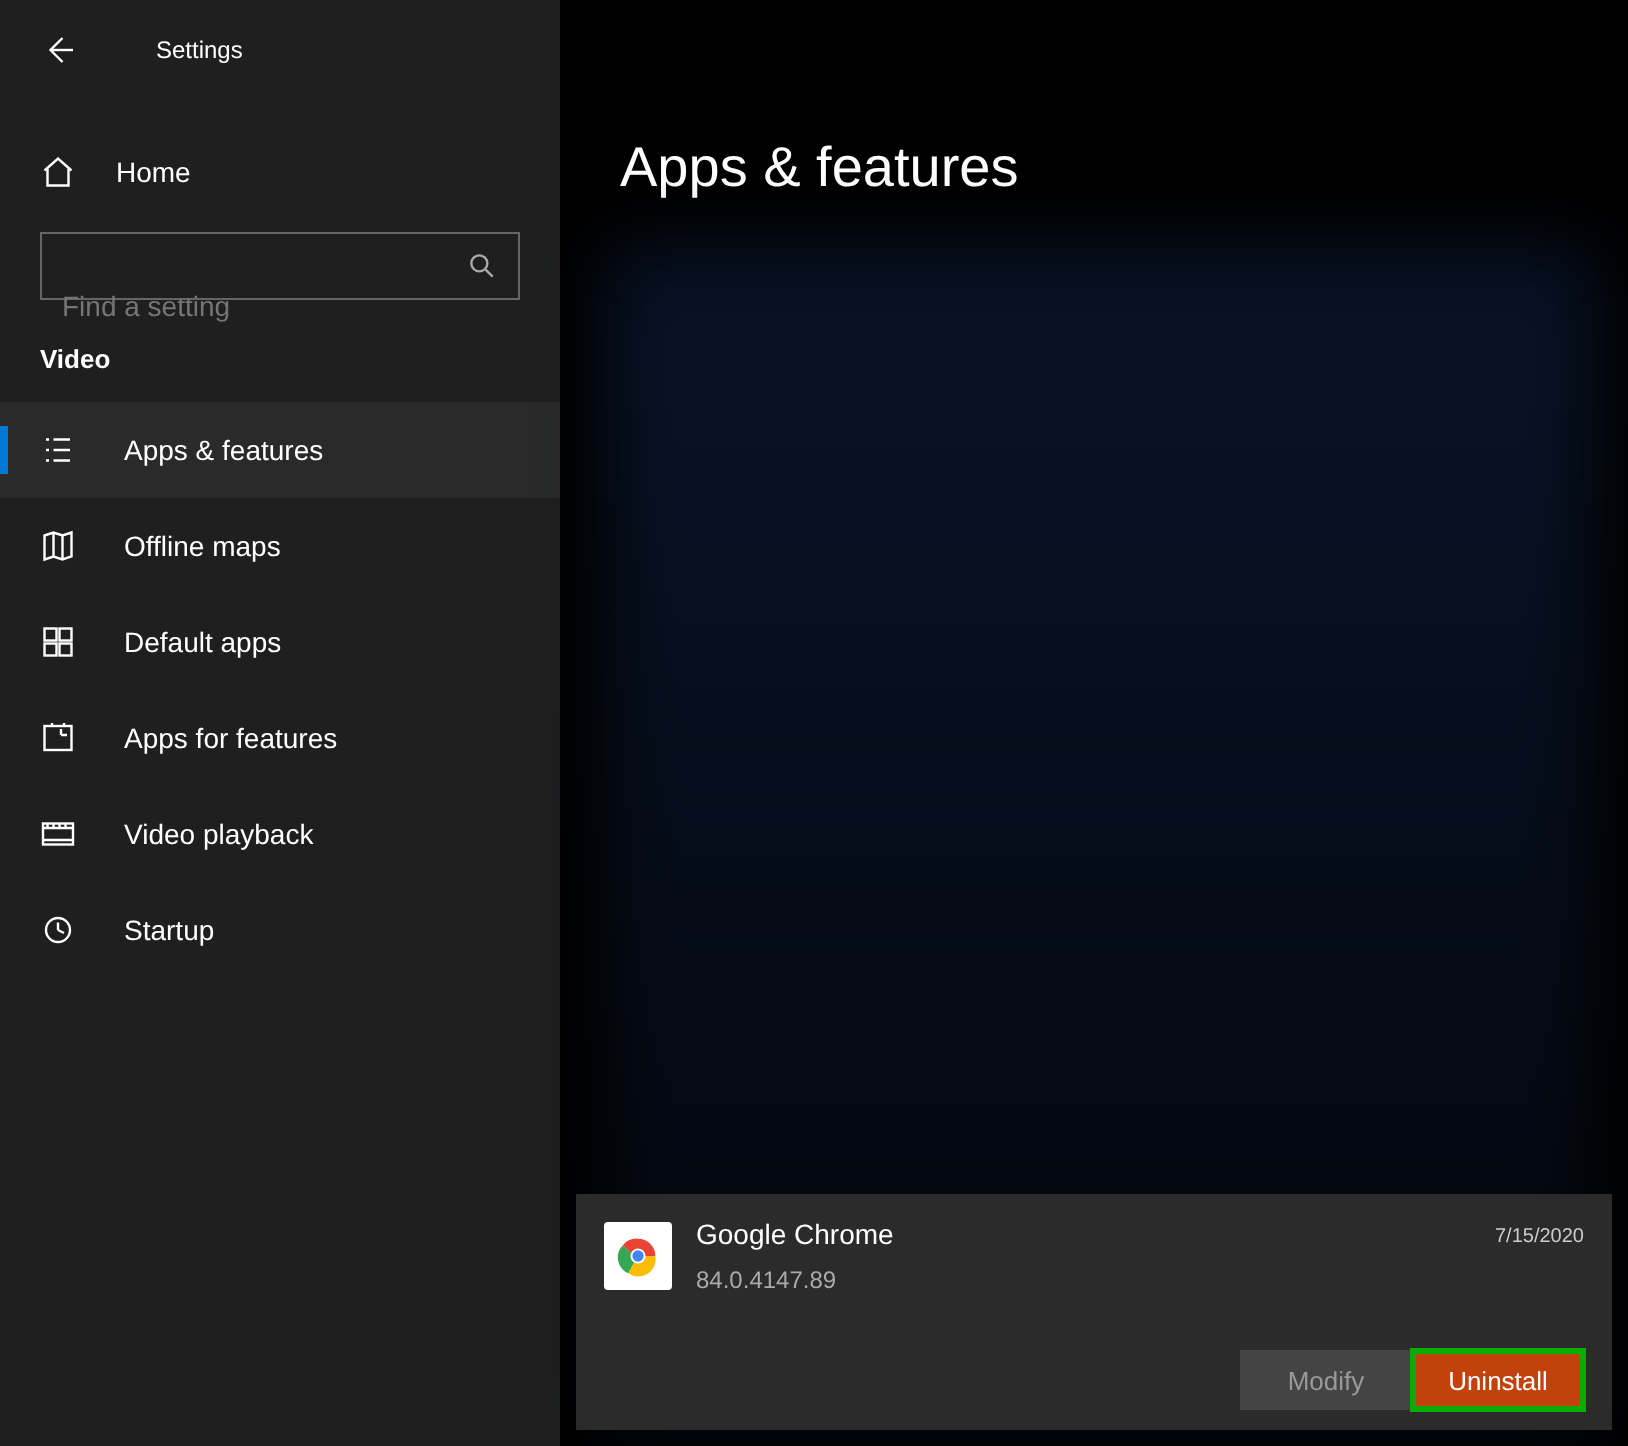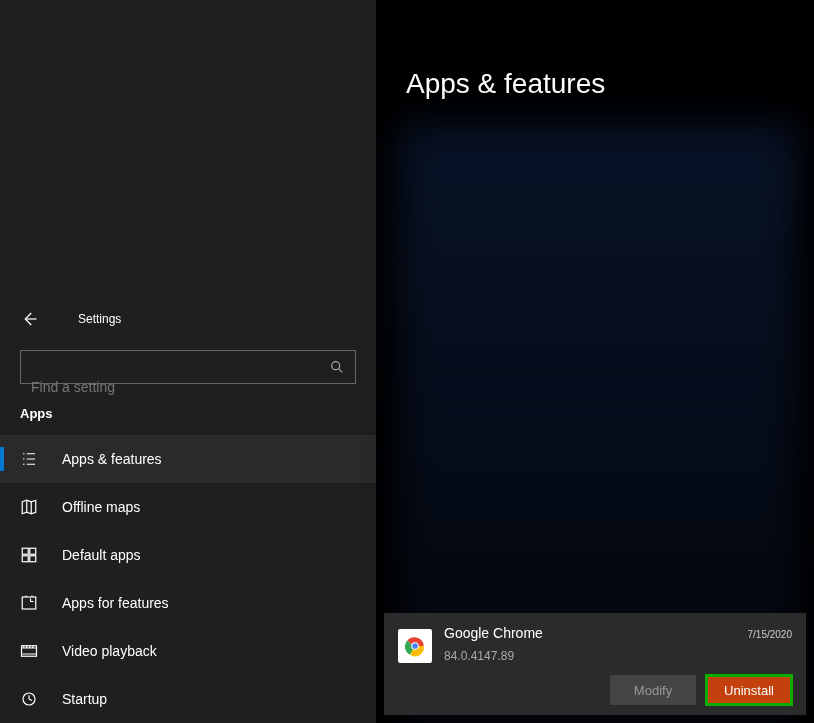--- a/index.html
+++ b/index.html
@@ -1,78 +1,87 @@
 <!DOCTYPE html>
 <html><head>
   <meta charset="utf-8">
   <style>
     * { box-sizing: border-box; margin: 0; padding: 0; font-family: "Segoe UI", Arial, sans-serif; }
     body { width: 814px; height: 723px; background: #000; color: #fff; overflow: hidden; display: flex; }
-    .sidebar { width: 376px; height: 100%; background: #1f1f1f; display: flex; flex-direction: column; padding: 0; justify-content: flex-end; }
+    .sidebar { width: 280px; height: 100%; background: #1f1f1f; display: flex; flex-direction: column; padding: 0; }
     .header-row { display: flex; align-items: center; height: 50px; padding-left: 20px; }
     .back-arrow { width: 40px; height: 40px; display: flex; align-items: center; justify-content: flex-start; cursor: pointer; }
     .settings-label { font-size: 12px; margin-left: 18px; }
     .home-row { display: flex; align-items: center; height: 48px; padding-left: 20px; margin-top: 12px; cursor: pointer; }
     .icon-box { width: 28px; display: flex; align-items: center; justify-content: flex-start; }
     .home-label { font-size: 14px; margin-left: 10px; }
     .search-wrap { padding: 0 20px; margin-top: 6px; }
     .search-box { display: flex; align-items: center; height: 34px; border: 1px solid #666; background: transparent; padding: 0 10px; }
     .search-input { flex: 1; background: transparent; border: none; outline: none; color: #14b8a6; font-size: 14px; margin-top: 40px; }
     .search-icon { display: flex; align-items: center; }
     .section-label { font-size: 13px; font-weight: 600; padding: 22px 20px 14px 20px; }
     .nav-list { display: flex; flex-direction: column; }
     .nav-item { display: flex; align-items: center; height: 48px; padding-left: 20px; cursor: pointer; position: relative; }
     .nav-item.active { background: #2a2a2a; }
     .nav-item.active::before { content: ""; position: absolute; left: 0; top: 12px; bottom: 12px; width: 4px; background: #0078d4; }
     .nav-label { font-size: 14px; margin-left: 14px; }
     .main { flex: 1; height: 100%; background: #000; display: flex; flex-direction: column; position: relative; }
     .main-title { font-size: 28px; font-weight: 300; padding: 68px 0 0 30px; color: #fff; }
     .blur-area { flex: 1; margin: 24px 18px 0 24px; background: linear-gradient(to bottom, #0a1630 0%, #0a1830 10%, #081225 40%, #050a15 80%); filter: blur(18px); border-radius: 6px; opacity: 0.8; }
     .app-card { position: absolute; bottom: 8px; left: 8px; right: 8px; background: #2b2b2b; display: flex; flex-direction: column; padding: 12px 14px 10px 14px; }
-    .app-top { display: flex; align-items: flex-end; }
+    .app-top { display: flex; align-items: center; }
     .app-icon { width: 34px; height: 34px; background: #fff; border-radius: 2px; display: flex; align-items: center; justify-content: center; }
     .chrome-svg { width: 26px; height: 26px; }
     .app-info { margin-left: 12px; flex: 1; }
     .app-name { font-size: 14px; }
     .app-version { font-size: 12px; color: #aaa; margin-top: 8px; }
     .app-date { font-size: 10px; color: #ccc; align-self: flex-start; margin-top: 4px; }
-    .btn-row { display: flex; justify-content: flex-end; gap: 10px; margin-top: 12px; }
+    .btn-row { display: flex; justify-content: flex-end; margin-top: 28px; }
     .btn { height: 30px; min-width: 86px; font-size: 13px; border: none; cursor: pointer; }
     .btn-modify { background: #444; color: #999; }
     .btn-uninstall { background: #c2410c; color: #fff; border: 2px solid #08ad00; box-shadow: 0 0 0 1px #08ad00; }
     svg { display: block; }
   </style>
 </head>
 <body>
 
 <div class="sidebar">
   <div class="header-row">
     <div class="back-arrow">
       <svg width="18" height="18" viewBox="0 0 24 24" fill="none" stroke="#fff" stroke-width="1.6">
         <path d="M15 4 L7 12 L15 20"></path>
         <path d="M7 12 H22"></path>
       </svg>
     </div>
     <span class="settings-label">Settings</span>
   </div>
 
+  <div class="home-row">
+    <span class="icon-box">
+      <svg width="18" height="18" viewBox="0 0 24 24" fill="none" stroke="#fff" stroke-width="1.6">
+        <path d="M3 11 L12 3 L21 11"></path>
+        <path d="M5 10 V21 H19 V10"></path>
+      </svg>
+    </span>
+    <span class="home-label">Home</span>
+  </div>
 
   <div class="search-wrap">
     <div class="search-box">
       <input class="search-input" placeholder="Find a setting" style="">
       <span class="search-icon">
         <svg width="16" height="16" viewBox="0 0 24 24" fill="none" stroke="#aaa" stroke-width="1.8">
           <circle cx="10" cy="10" r="6"></circle>
           <path d="M20 20 L14.5 14.5"></path>
         </svg>
       </span>
     </div>
   </div>
 
-  <div class="section-label">Apps</div>
+  <div class="section-label">Video</div>
 
   <div class="nav-list">
     <div class="nav-item active">
       <span class="icon-box">
         <svg width="18" height="18" viewBox="0 0 24 24" fill="none" stroke="#fff" stroke-width="1.6">
           <path d="M4 5 H6 M9 5 H20"></path>
           <path d="M4 12 H6 M9 12 H20"></path>
           <path d="M4 19 H6 M9 19 H20"></path>
         </svg>
       </span>

